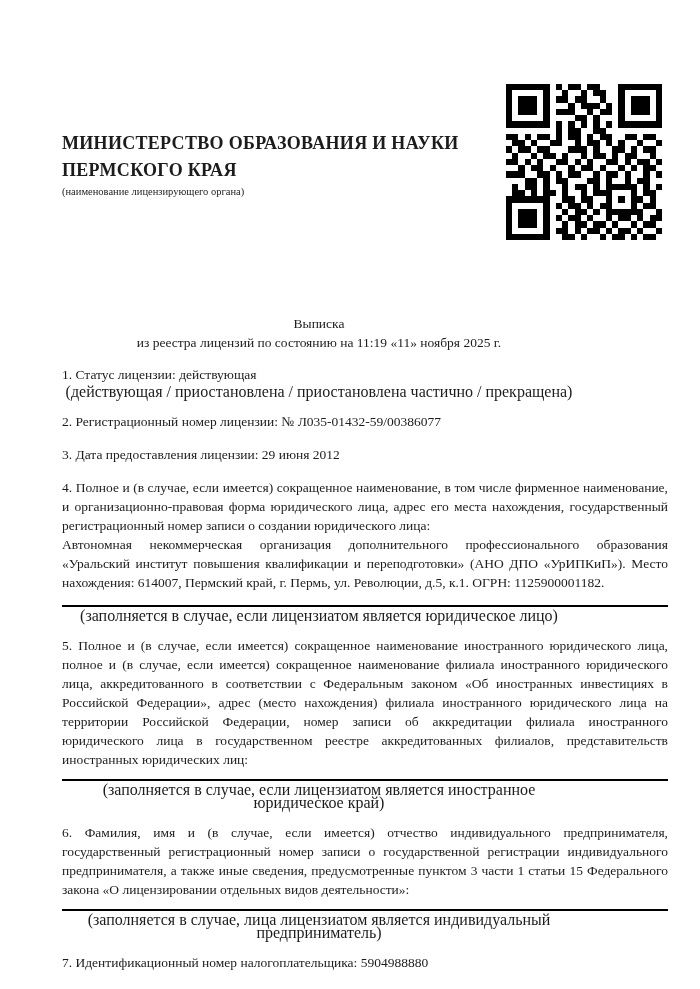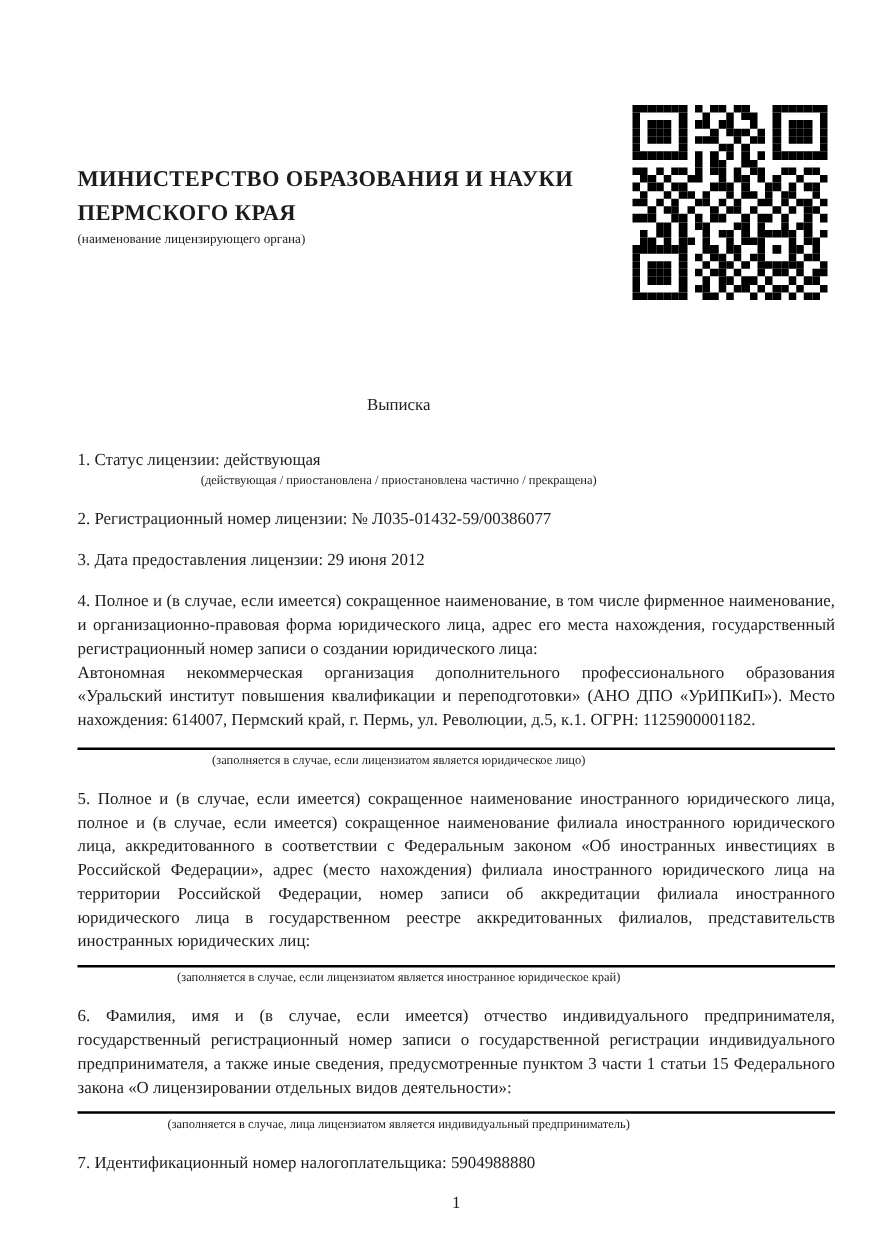--- a/index.html
+++ b/index.html
@@ -58,24 +58,24 @@
   }
   .qr-code .on { background: #000000; }
 
   
   .centered-narrow {
     text-align: center;
     margin-right: 92px; 
   }
   .doc-title { margin-top: 16px; }
   .item  { margin-top: 14px; }
-  .first { margin-top: 25px; }
+  .first { margin-top: 13px; }
   .just  { text-align: justify; }
   .caption {
-    font-size: 10px;
+    font-size: 16px;
     line-height: 13px;
     margin-top: 2px;
   }
   .answer-underlined {
     border-bottom: 2px solid var(--rule-color, #000000);
     padding-bottom: 13px;
   }
   .fill-line {
     height: 10px;
     border-bottom: 2px solid var(--rule-color, #000000);
@@ -720,20 +720,21 @@
         <div class="on"></div>
         <div></div>
         <div class="on"></div>
         <div class="on"></div>
         <div></div>
       </div>
   </div>
 
   <div class="doc-title centered-narrow">
     <div>Выписка</div>
+    <div>из реестра лицензий по состоянию на 11:19 «11» ноября 2025 г.</div>
   </div>
 
   <p class="item first">1. Статус лицензии: действующая</p>
   <div class="caption centered-narrow" style="margin-top:1px">(действующая / приостановлена / приостановлена частично / прекращена)</div>
 
   <p class="item">2. Регистрационный номер лицензии: № Л035-01432-59/00386077</p>
 
   <p class="item">3. Дата предоставления лицензии: 29 июня 2012</p>
 
   <p class="item just">4. Полное и (в случае, если имеется) сокращенное наименование, в том числе фирменное наименование, и организационно-правовая форма юридического лица, адрес его места нахождения, государственный регистрационный номер записи о создании юридического лица:</p>

